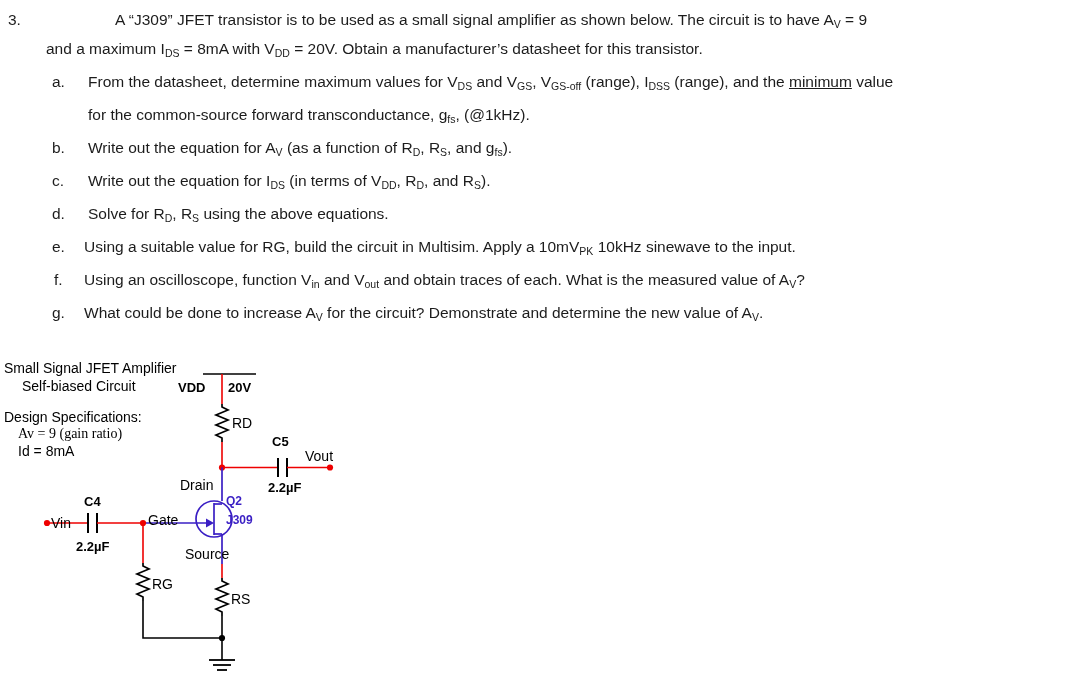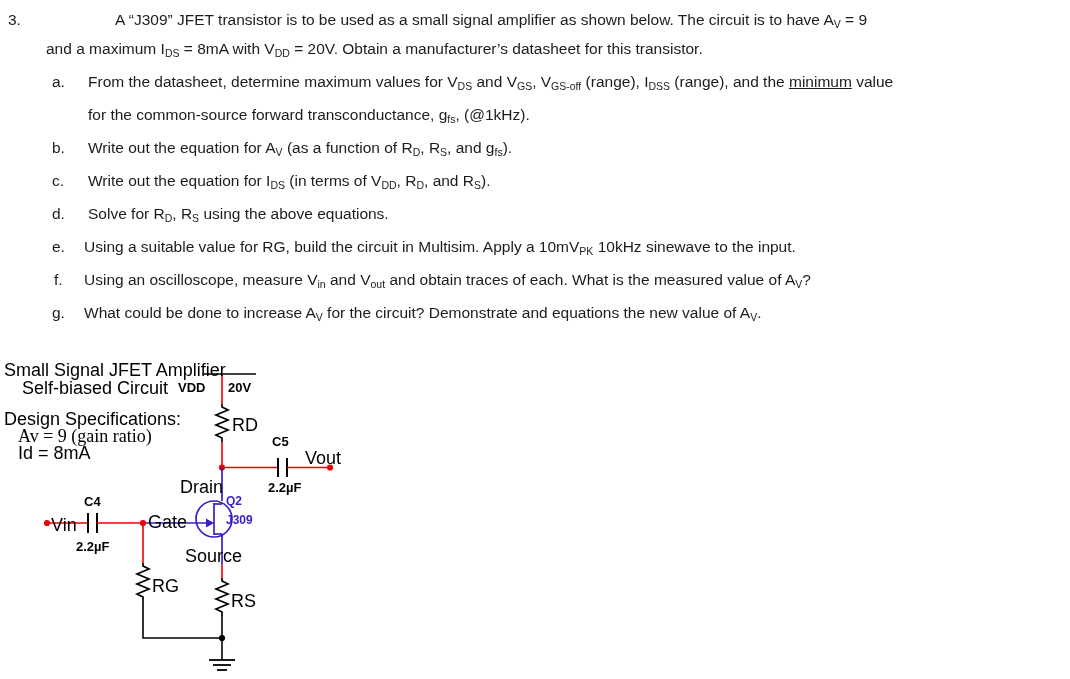--- a/index.html
+++ b/index.html
@@ -69,21 +69,21 @@
   .sch-text {
     position: absolute;
     font-family: "Liberation Sans", sans-serif;
     font-size: 12.5px;
     color: #000000;
     white-space: nowrap;
     letter-spacing: 0px;
   }
   .sch-bold { font-weight: bold; font-size: 13px; }
   .sch-ref  { font-weight: bold; font-size: 12px; color: #3a1fc4; }
-  .sch-big  { font-size: 18px; }
+  .sch-big  { font-size: 14px; }
 
   svg.wires {
     position: absolute;
     left: 0;
     top: 0;
     width: 420px;
     height: 327px;
     overflow: visible;
   }
 </style>
@@ -124,26 +124,26 @@
     <span class="q-text" style="left:88px;"><span>Solve for R</span><sub>D</sub><span>, R</span><sub>S</sub><span> using the above equations.</span></span>
   </div>
 
   <div class="q-row" style="top:238px;">
     <span class="q-letter" style="left:52px;">e.</span>
     <span class="q-text" style="left:84px;"><span>Using a suitable value for RG, build the circuit in Multisim. Apply a 10mV</span><sub>PK</sub><span> 10kHz sinewave to the input.</span></span>
   </div>
 
   <div class="q-row" style="top:271px;">
     <span class="q-letter" style="left:54px;">f.</span>
-    <span class="q-text" style="left:84px;"><span>Using an oscilloscope, measure V</span><sub>in</sub><span> and V</span><sub>out</sub><span> and obtain traces of each.  What is the measured value of A</span><sub>V</sub><span>?</span></span>
+    <span class="q-text" style="left:84px;"><span>Using an oscilloscope, function V</span><sub>in</sub><span> and V</span><sub>out</sub><span> and obtain traces of each.  What is the measured value of A</span><sub>V</sub><span>?</span></span>
   </div>
 
   <div class="q-row" style="top:304px;">
     <span class="q-letter" style="left:52px;">g.</span>
-    <span class="q-text" style="left:84px;"><span>What could be done to increase A</span><sub>V</sub><span> for the circuit?  Demonstrate and equations the new value of A</span><sub>V</sub><span>.</span></span>
+    <span class="q-text" style="left:84px;"><span>What could be done to increase A</span><sub>V</sub><span> for the circuit?  Demonstrate and determine the new value of A</span><sub>V</sub><span>.</span></span>
   </div>
 
 </div>
 
 <div id="schematic">
 
   <svg class="wires" viewBox="0 0 420 327">
 
     <line x1="203" y1="22" x2="256" y2="22" stroke="#000000" stroke-width="1.6"></line>
 

